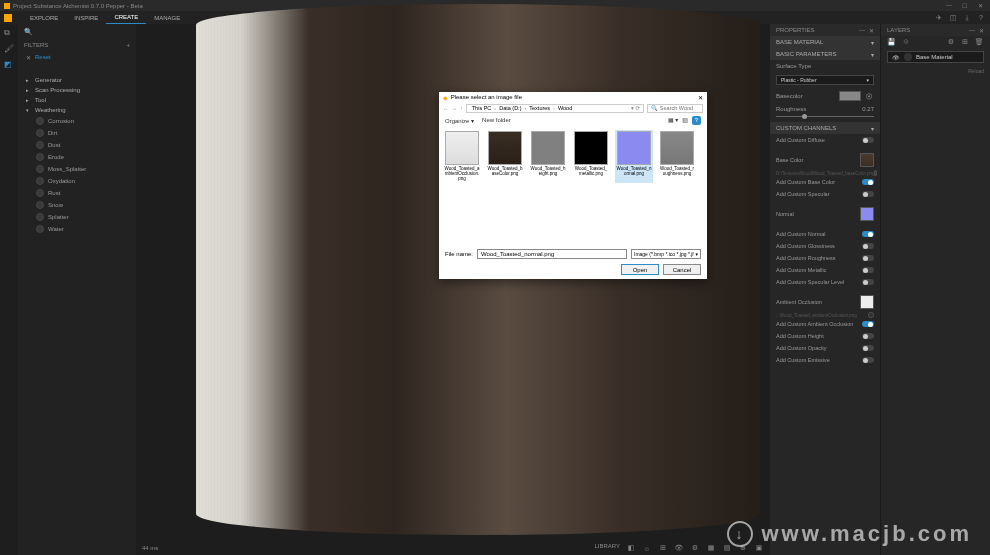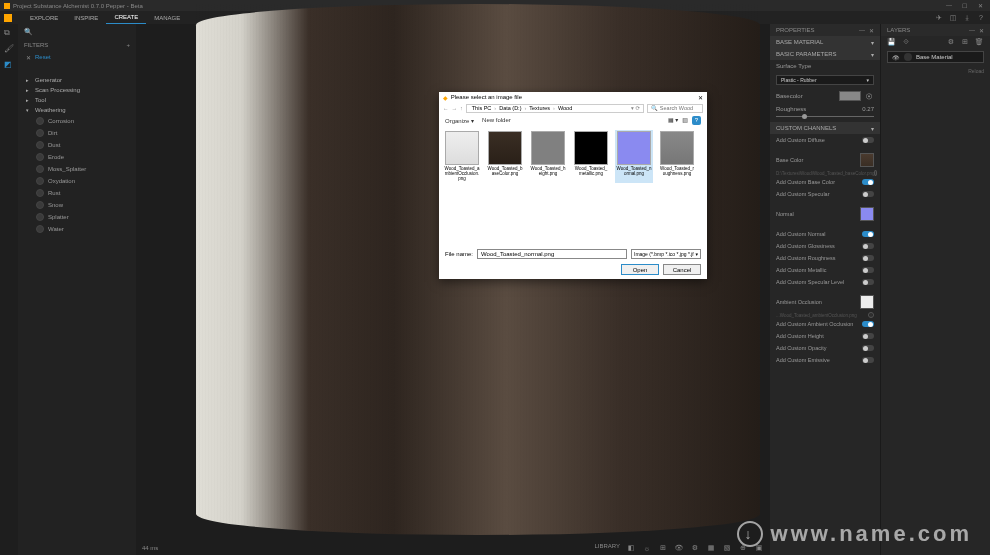--- a/index.html
+++ b/index.html
@@ -446,14 +446,14 @@
     </div>
     <div class="dlg-buttons">
       <div class="dlg-btn primary">Open</div>
       <div class="dlg-btn">Cancel</div>
     </div>
   </div>
 </div>
 
 <div class="watermark">
   <div class="wicon">↓</div>
-  <span>www.name.com</span>
+  <span>www.macjb.com</span>
 </div>
 
 </body></html>

